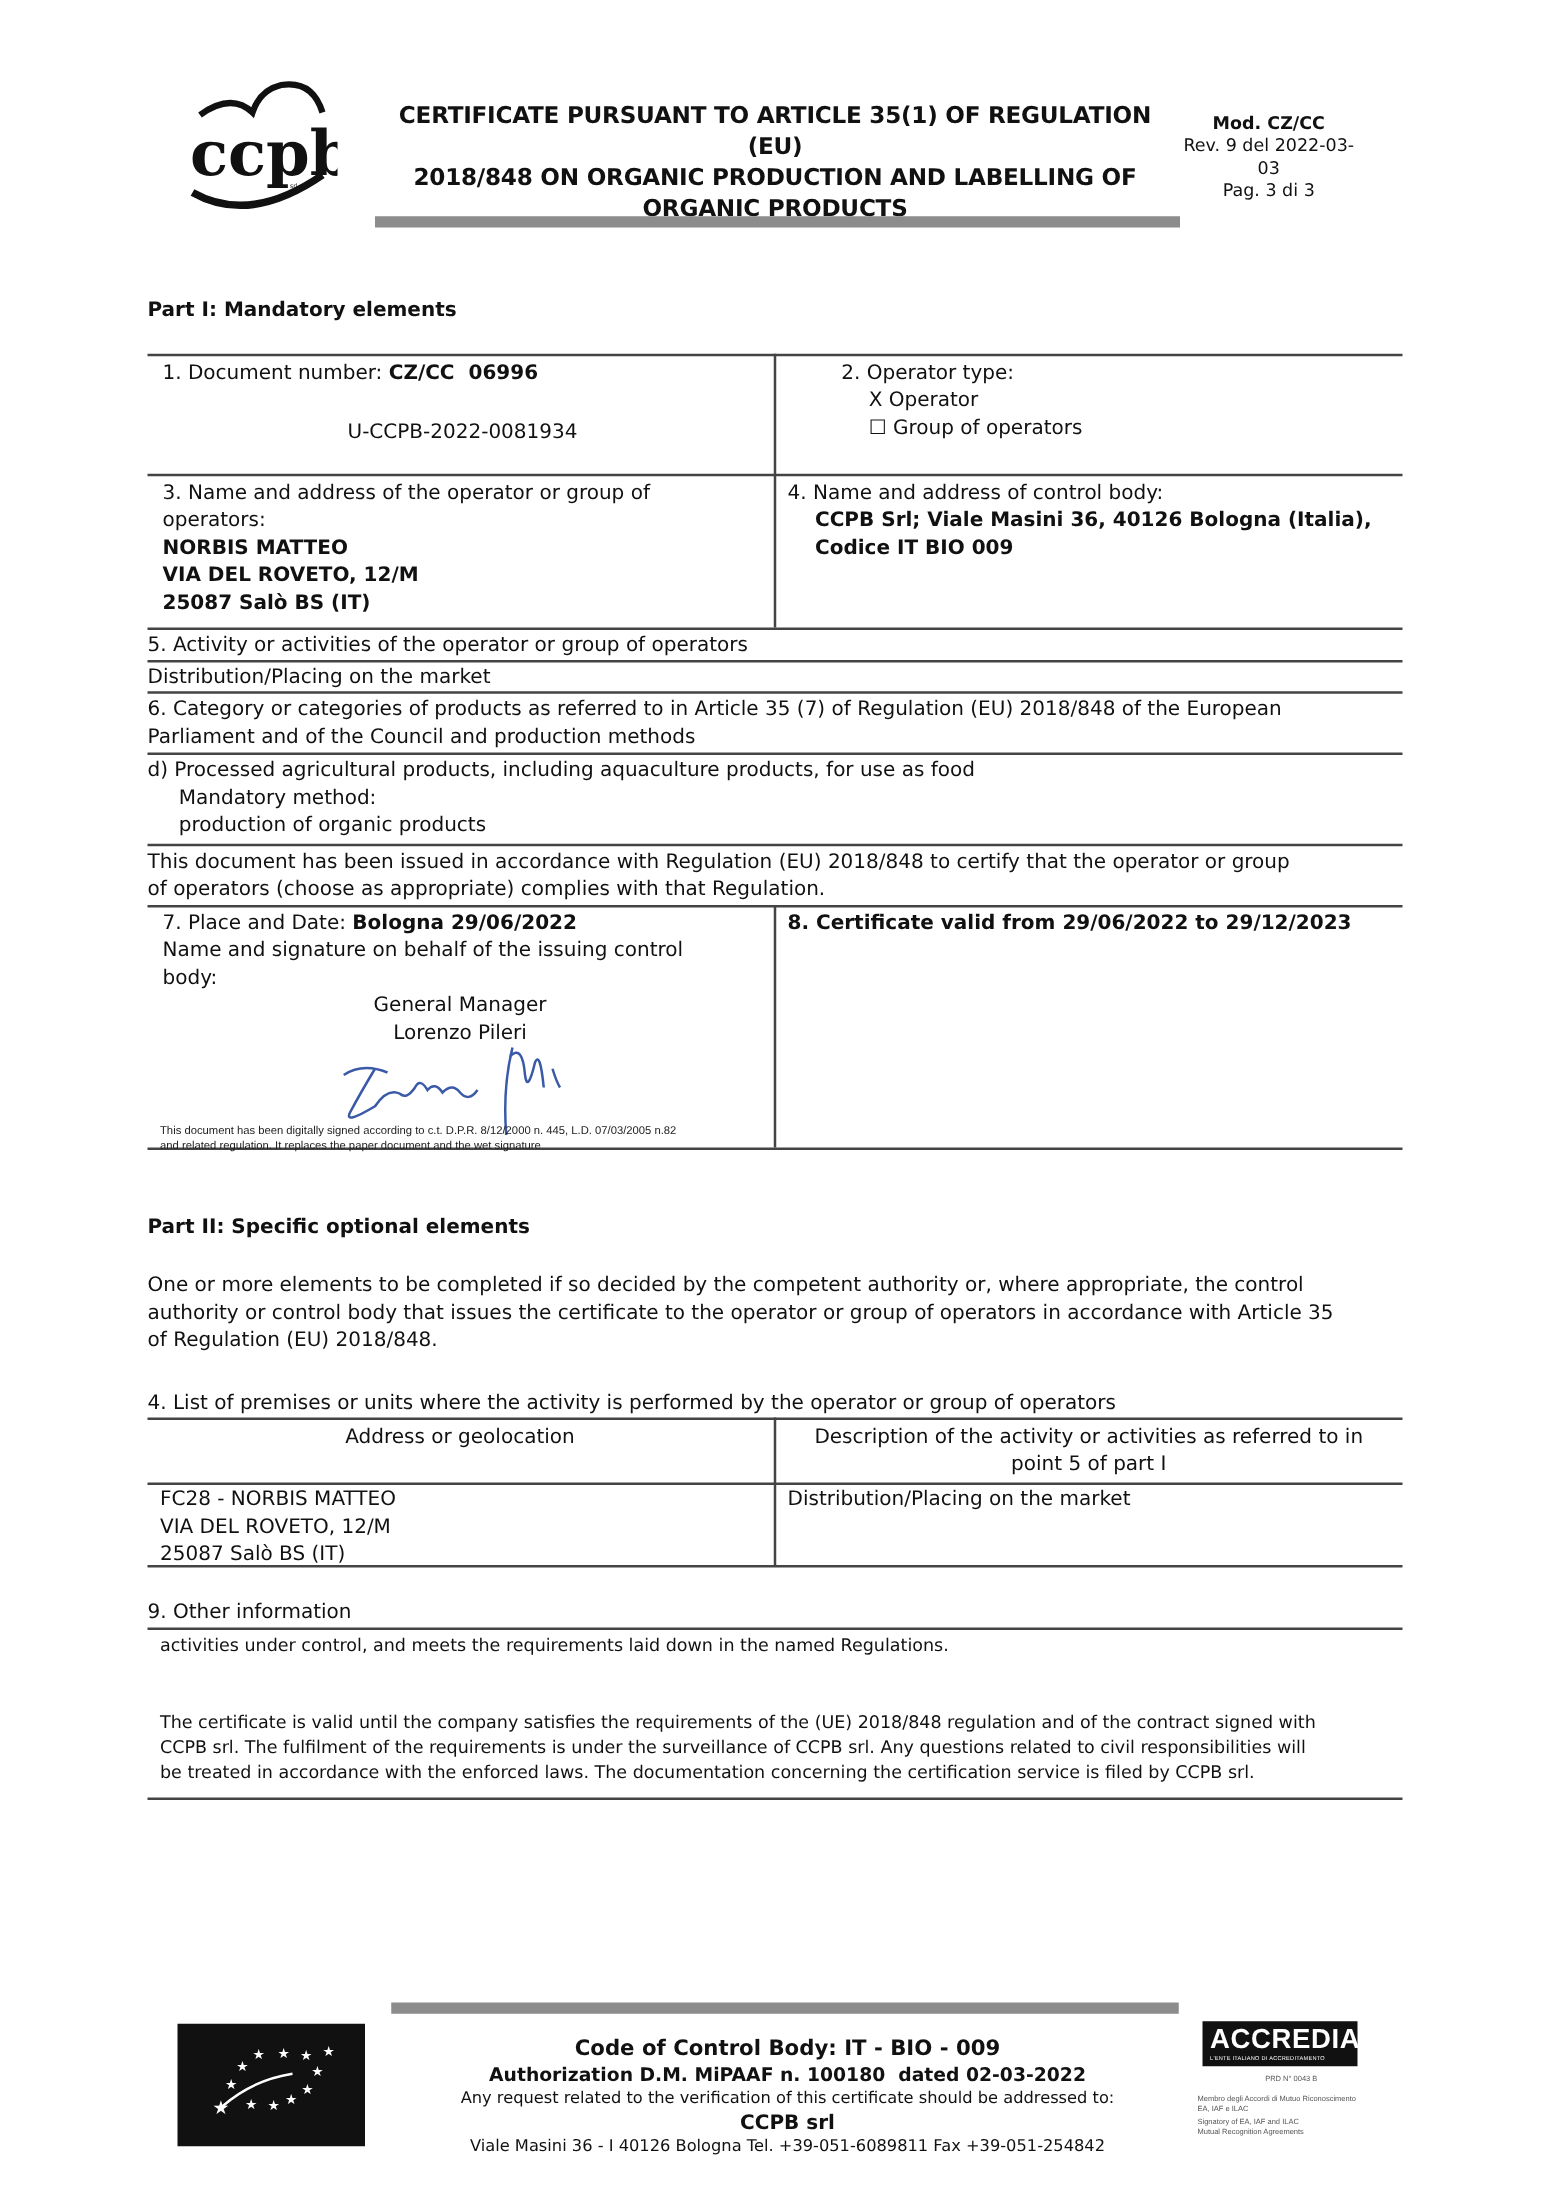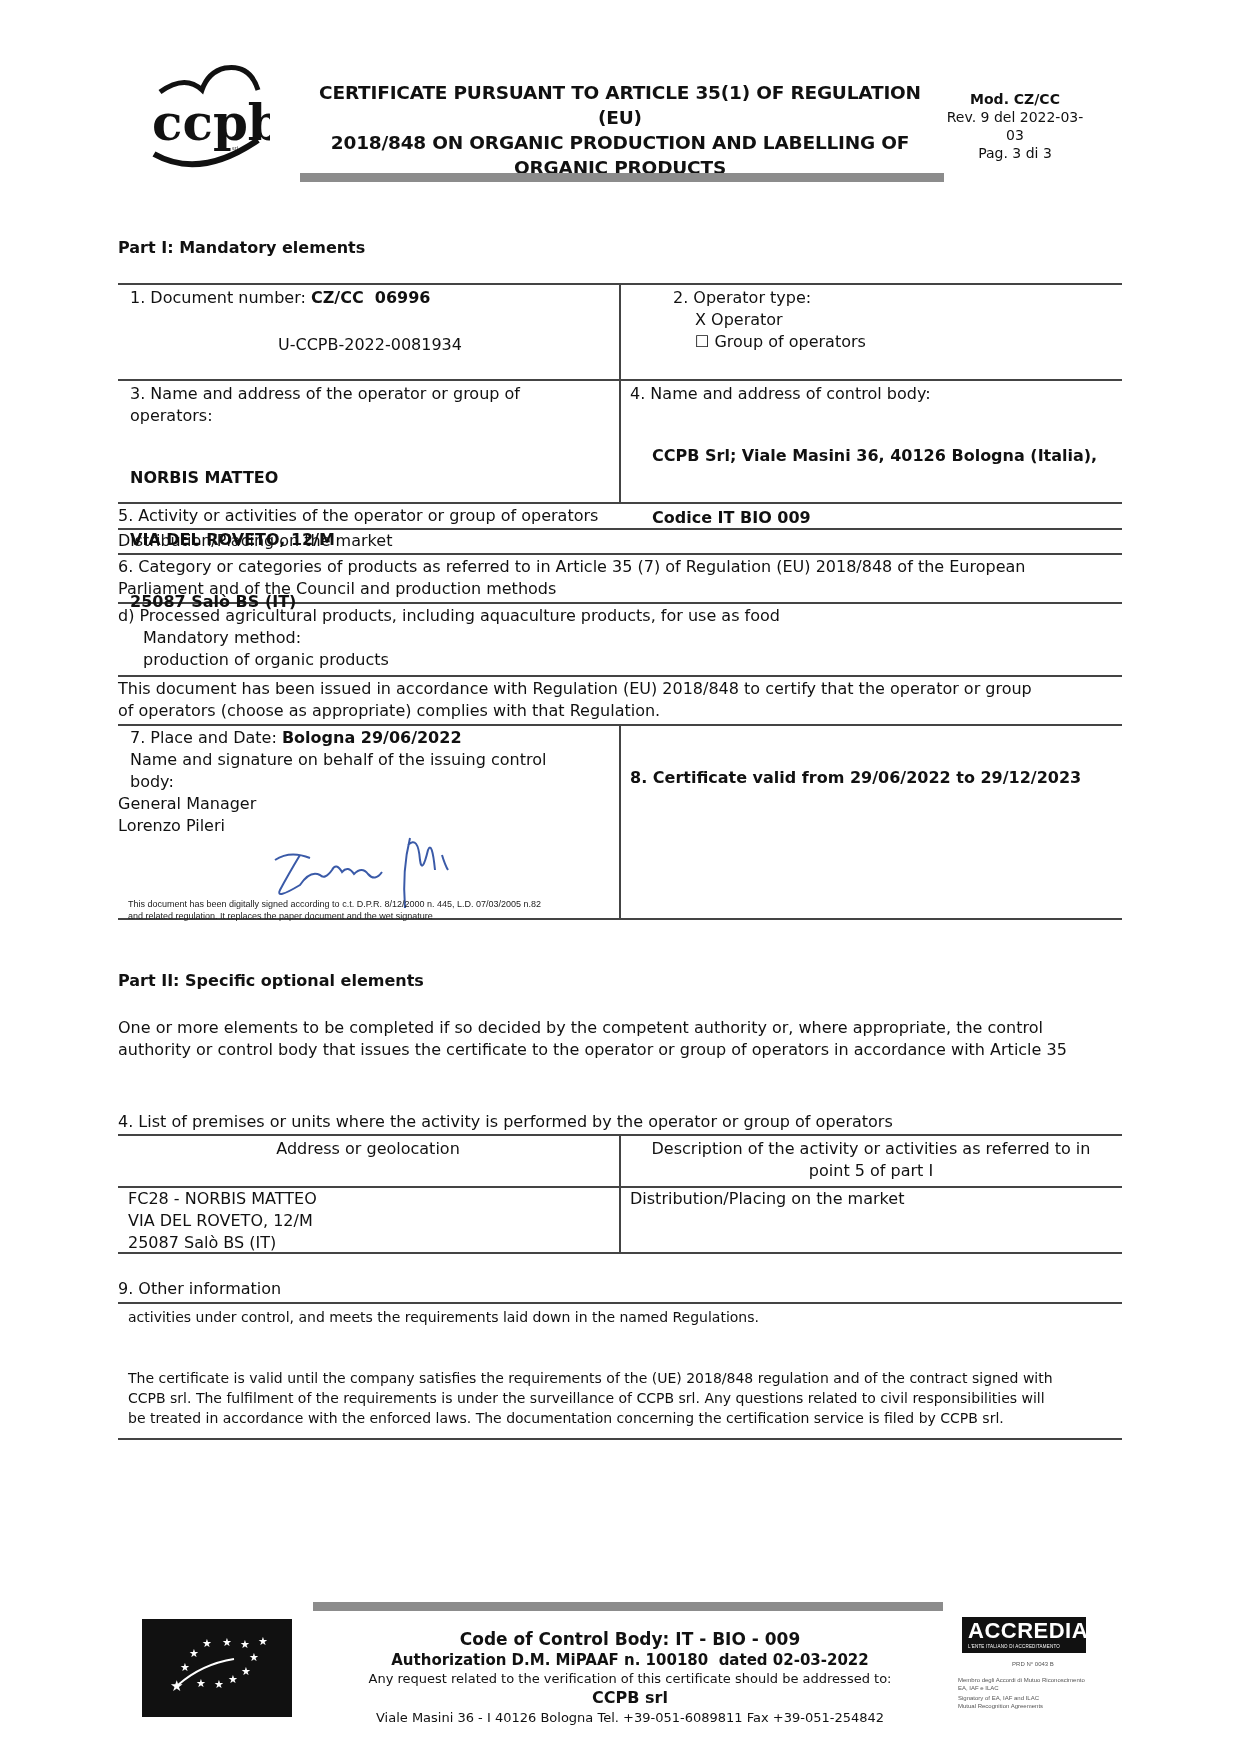--- a/index.html
+++ b/index.html
@@ -13,21 +13,21 @@
   .hdr-meta .mod { font-weight:bold; }
   .hdr-bar { left:300px; top:173px; width:644px; height:9px; background:#8c8c8c; }
 
   .section-title { left:118px; font-weight:bold; font-size:16px; }
 
   
   .hl { position:absolute; left:118px; width:1004px; height:1.5px; background:#444; }
   .vl { position:absolute; width:1.5px; background:#444; }
 
   .cell { position:absolute; font-size:16px; line-height:22px; }
-  .b { font-weight:bold;margin-top:40px; }
+  .b { font-weight:bold; }
   .disclaimer { left:128px; top:898px; width:500px; font-size:9px; line-height:12px; font-family:"Liberation Sans", sans-serif; color:#222; }
 
   .small { font-size:14px; line-height:20px; }
 
   
   .ftr-bar { left:313px; top:1602px; width:630px; height:9px; background:#8c8c8c; }
   .eu-logo { left:142px; top:1619px; width:150px; height:98px; background:#111; }
   .ftr-center { left:330px; top:1628px; width:600px; text-align:center; }
   .ftr-l1 { font-weight:bold; font-size:17px; line-height:22px; }
   .ftr-l2 { font-weight:bold; font-size:15px; line-height:20px; }
@@ -119,41 +119,42 @@
 <div class="cell" style="left:118px; top:678px;">
   <div>This document has been issued in accordance with Regulation (EU) 2018/848 to certify that the operator or group</div>
   <div>of operators (choose as appropriate) complies with that Regulation.</div>
 </div>
 
 <div class="cell" style="left:130px; top:727px;">
   <div><span>7. Place and Date: </span><span class="b">Bologna 29/06/2022</span></div>
   <div>Name and signature on behalf of the issuing control</div>
   <div>body:</div>
 </div>
-<div class="cell" style="left:118px; top:793px; width:500px; ">
+<div class="cell" style="left:118px; top:793px; width:500px; text-align:center;">
   <div>General Manager</div>
   <div>Lorenzo Pileri</div>
 </div>
 <div class="abs" style="left:270px; top:830px;">
   <svg width="200" height="80" viewBox="0 0 200 80">
     <path d="M5 30 Q20 20 40 28 M30 25 Q18 45 10 60 Q5 70 30 55 Q40 40 50 45 Q55 50 62 40 Q66 32 72 42 Q78 35 84 44 Q92 36 98 44 Q105 52 112 42" fill="none" stroke="#3a5aa8" stroke-width="2"></path>
     <path d="M140 8 Q132 40 135 78 M138 15 Q148 5 150 30 Q152 45 158 20 Q162 10 165 40 M172 25 Q175 35 178 40" fill="none" stroke="#3a5aa8" stroke-width="2"></path>
   </svg>
 </div>
 <div class="abs disclaimer">
   <div>This document has been digitally signed according to c.t. D.P.R. 8/12/2000 n. 445, L.D. 07/03/2005 n.82</div>
   <div>and related regulation. It replaces the paper document and the wet signature</div>
 </div>
 
 <div class="cell b" style="left:630px; top:727px;">8. Certificate valid from 29/06/2022 to 29/12/2023</div>
 
 <div class="abs section-title" style="top:971px;">Part II: Specific optional elements</div>
 <div class="cell" style="left:118px; top:1017px; width:1010px;">
   <div>One or more elements to be completed if so decided by the competent authority or, where appropriate, the control</div>
   <div>authority or control body that issues the certificate to the operator or group of operators in accordance with Article 35</div>
+  <div>of Regulation (EU) 2018/848.</div>
 </div>
 
 <div class="cell" style="left:118px; top:1111px;">4. List of premises or units where the activity is performed by the operator or group of operators</div>
 <div class="hl" style="top:1134px;"></div>
 <div class="hl" style="top:1186px;"></div>
 <div class="hl" style="top:1252px;"></div>
 <div class="vl" style="left:619px; top:1134px; height:118px;"></div>
 
 <div class="cell" style="left:118px; top:1138px; width:500px; text-align:center;">Address or geolocation</div>
 <div class="cell" style="left:620px; top:1138px; width:502px; text-align:center;">

